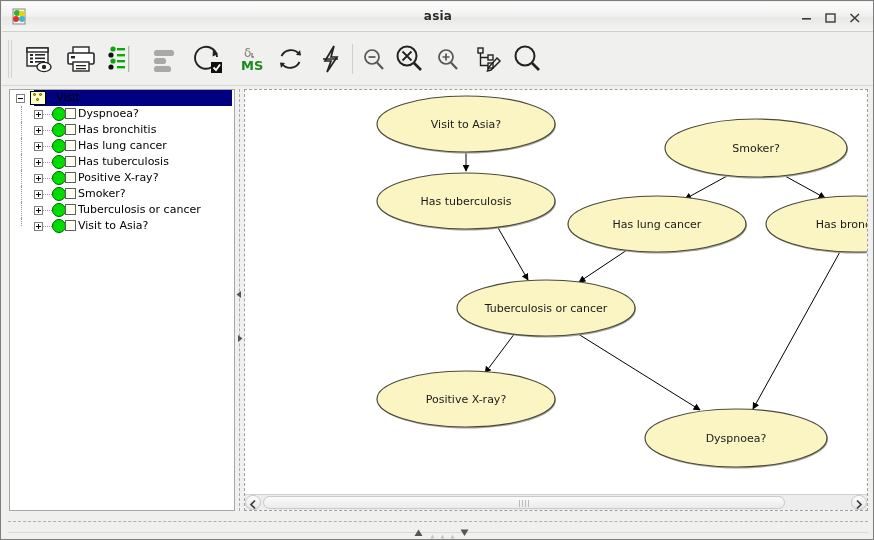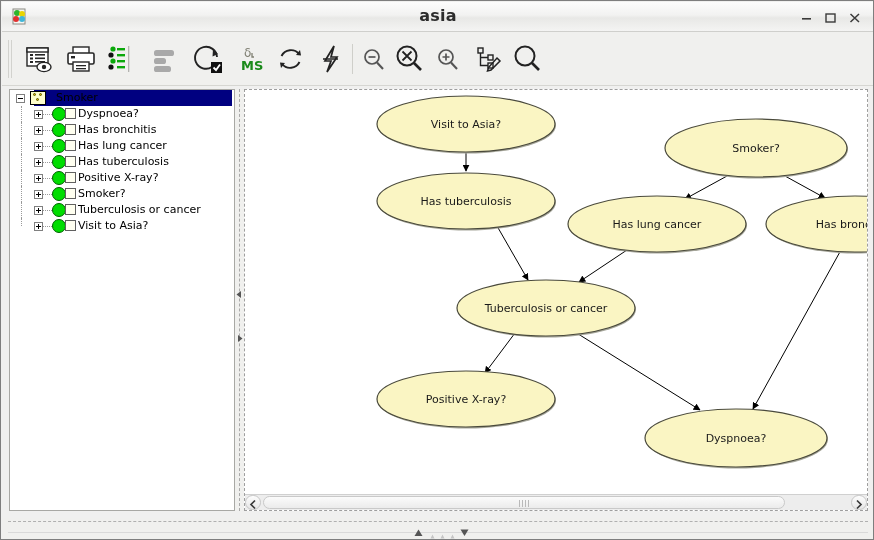--- a/index.html
+++ b/index.html
@@ -30,21 +30,21 @@
   }
   #app-icon {
     position: absolute; left: 8px; top: 6px;
     width: 18px; height: 18px;
   }
   #win-title {
     position: absolute; left: 0; top: 0;
     width: 872px; height: 30px;
     line-height: 28px;
     text-align: center;
-    font-size: 16px;
+    font-size: 12px;
     font-weight: bold;
     color: #2c2c2c;
     letter-spacing: 0.2px;
   }
   .win-btn {
     position: absolute; top: 0px;
     width: 22px; height: 28px;
     cursor: default;
   }
   .win-btn svg { position: absolute; left: 5px; top: 11px; }
@@ -448,21 +448,21 @@
     <div id="sidebar">
 
       <div class="tree-row" id="tree-root-row" style="height:16px">
         <div id="tree-root-bg"></div>
         <div class="expander" style="left:6px; top:4px"></div>
         <div id="domain-icon">
           <div class="dom-dot" style="left:2px; top:1px"></div>
           <div class="dom-dot" style="left:8px; top:1px"></div>
           <div class="dom-dot" style="left:5px; top:6px"></div>
         </div>
-        <div class="tree-label" style="left:46px; top:0">Smoker</div>
+        <div class="tree-label" style="left:46px; top:0">Visit</div>
       </div>
 
       <div id="tree-children">
           <div class="tree-row" style="height: 16px;">
             <div class="vdotline" style="left: 11px; top: 0px; height: 16px;"></div>
             <div class="expander plus" style="left: 24px; top: 4px;"></div>
             <div class="dotline" style="left: 33px; top: 8px; width: 9px;"></div>
             <div class="node-circle" style="left: 42px; top: 1px; background: rgb(0, 221, 0);"></div>
             <div class="node-check" style="left: 55px; top: 2px;"></div>
             <div class="tree-label" style="left: 68px; top: 0px;">Dyspnoea?</div>

